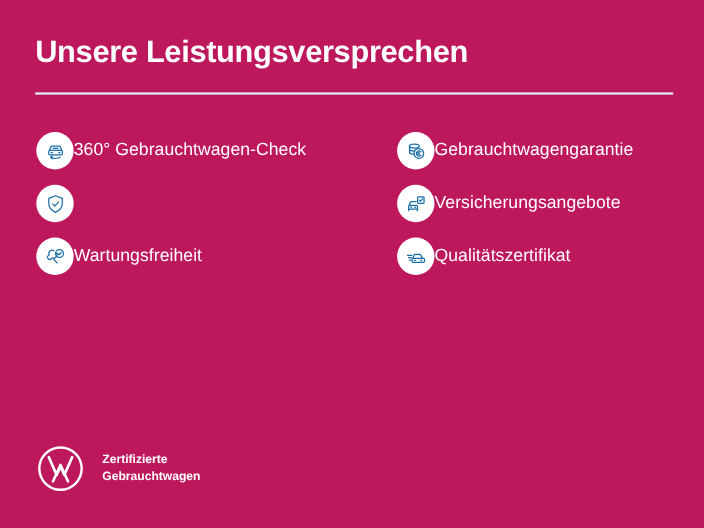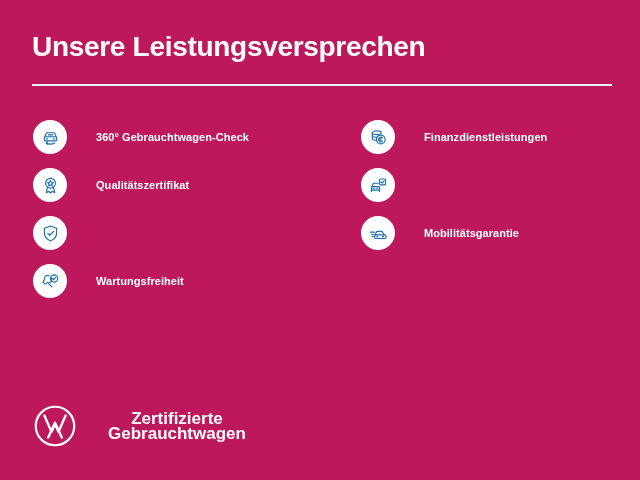--- a/index.html
+++ b/index.html
@@ -67,48 +67,47 @@
     display: flex;
     align-items: center;
     justify-content: center;
   }
   .icon-badge svg {
     width: 21px;
     height: 21px;
     display: block;
   }
   .promise-label {
-    margin-left: 29px;
-    font-size: 11px;
-    font-weight: bold;
+    margin-left: 0;
+    font-size: 16px;
+    font-weight: normal;
     color: #ffffff;
     letter-spacing: 0.05px;
     white-space: nowrap;
   }
 
   .brand {
     position: absolute;
     left: 33px;
     top: 404px;
     display: flex;
     align-items: center;
   }
   .vw-logo {
     width: 44px;
     height: 44px;
     min-width: 44px;
   }
   .brand-text {
-    margin-left: 31px;
-    font-size: 17px;
+    margin-left: 16px;
+    font-size: 11px;
     font-weight: bold;
     color: #ffffff;
     line-height: 15px;
     white-space: nowrap;
-    text-align: center;
   }
 </style>
 </head>
 <body>
 
 <div class="page">
 
   <div class="headline">Unsere Leistungsversprechen</div>
 
   <div class="divider"></div>
@@ -125,30 +124,20 @@
             <line x1="7.4" y1="13.5" x2="8.7" y2="13.5"></line>
             <line x1="15.3" y1="13.5" x2="16.6" y2="13.5"></line>
             <line x1="9.4" y1="9" x2="14.6" y2="9"></line>
             <path d="M7.2 18.3 A6.4 3 0 0 0 16.8 18.3"></path>
             <polyline points="8.6,16.6 7.0,18.4 8.8,19.8"></polyline>
           </svg>
         </span>
         <span class="promise-label">360° Gebrauchtwagen-Check</span>
       </div>
 
-      <div class="promise-row">
-        <span class="icon-badge">
-          <svg viewBox="0 0 24 24" fill="none" stroke="#1b6ea8" stroke-width="1.3" stroke-linecap="round" stroke-linejoin="round">
-            <circle cx="12" cy="9.4" r="5.6"></circle>
-            <polygon points="12,6.2 13,8.3 15.3,8.6 13.6,10.2 14.1,12.4 12,11.3 9.9,12.4 10.4,10.2 8.7,8.6 11,8.3"></polygon>
-            <path d="M8.6 14.2 L7.2 20.2 L10 18.7 L12 20.6 L14 18.7 L16.8 20.2 L15.4 14.2"></path>
-          </svg>
-        </span>
-        <span class="promise-label">Qualitätszertifikat</span>
-      </div>
 
       <div class="promise-row">
         <span class="icon-badge">
           <svg viewBox="0 0 24 24" fill="none" stroke="#1b6ea8" stroke-width="1.3" stroke-linecap="round" stroke-linejoin="round">
             <path d="M12 3.4 L19 6.1 v5.4 c0 4.4 -3 7.3 -7 9.1 c-4 -1.8 -7 -4.7 -7 -9.1 V6.1 Z"></path>
             <polyline points="8.9,11.8 11.2,14.1 15.4,9.7"></polyline>
           </svg>
         </span>
       </div>
 
@@ -174,52 +163,53 @@
           <svg viewBox="0 0 24 24" fill="none" stroke="#1b6ea8" stroke-width="1.3" stroke-linecap="round" stroke-linejoin="round">
             <ellipse cx="10" cy="6.6" rx="5.1" ry="2.1"></ellipse>
             <path d="M4.9 6.6 v3.1 c0 1.1 2.3 2.1 5.1 2.1"></path>
             <path d="M4.9 9.9 v3.1 c0 1.1 2.3 2.1 5.1 2.1"></path>
             <circle cx="14.6" cy="14.3" r="5"></circle>
             <path d="M16.6 12.5 a2.6 2.6 0 1 0 0 3.7"></path>
             <line x1="12.3" y1="13.6" x2="15.2" y2="13.6"></line>
             <line x1="12.3" y1="15.1" x2="15.2" y2="15.1"></line>
           </svg>
         </span>
-        <span class="promise-label">Finanzdienstleistungen</span>
+        <span class="promise-label">Gebrauchtwagengarantie</span>
       </div>
 
       <div class="promise-row">
         <span class="icon-badge">
           <svg viewBox="0 0 24 24" fill="none" stroke="#1b6ea8" stroke-width="1.3" stroke-linecap="round" stroke-linejoin="round">
             <path d="M4.6 13.3 L5.8 10.3 A1.4 1.4 0 0 1 7.1 9.4 h4.6"></path>
             <rect x="4" y="13.3" width="9.2" height="4" rx="1"></rect>
             <line x1="6.1" y1="15.3" x2="7.1" y2="15.3"></line>
             <line x1="10.2" y1="15.3" x2="11.2" y2="15.3"></line>
             <rect x="13.3" y="4.6" width="6.7" height="6.7" rx="0.9"></rect>
             <polyline points="15,7.9 16.3,9.2 18.4,6.6"></polyline>
             <line x1="4" y1="17.3" x2="4" y2="18.9"></line>
             <line x1="13.2" y1="17.3" x2="13.2" y2="18.9"></line>
           </svg>
         </span>
+        <span class="promise-label">Versicherungsangebote</span>
       </div>
 
 
       <div class="promise-row">
         <span class="icon-badge">
           <svg viewBox="0 0 24 24" fill="none" stroke="#1b6ea8" stroke-width="1.3" stroke-linecap="round" stroke-linejoin="round">
             <path d="M8.2 13.6 L9.6 10.4 A1.4 1.4 0 0 1 10.9 9.5 h4.4 a1.4 1.4 0 0 1 1.2 0.7 l1.9 3.4"></path>
             <path d="M7.6 13.6 h11.8 a1.1 1.1 0 0 1 1.1 1.1 v2 a1 1 0 0 1 -1 1 H8.6 a1 1 0 0 1 -1 -1 Z"></path>
             <line x1="10" y1="15.6" x2="11.1" y2="15.6"></line>
             <line x1="16.6" y1="15.6" x2="17.7" y2="15.6"></line>
             <line x1="2.8" y1="10.4" x2="7.5" y2="10.4"></line>
             <line x1="3.8" y1="12.8" x2="6.6" y2="12.8"></line>
             <line x1="4.6" y1="15.4" x2="6.1" y2="15.4"></line>
           </svg>
         </span>
-        <span class="promise-label">Mobilitätsgarantie</span>
+        <span class="promise-label">Qualitätszertifikat</span>
       </div>
 
 
     </div>
   </div>
 
   <div class="brand">
     <span class="vw-logo">
       <svg viewBox="0 0 48 48" fill="none" stroke="#ffffff" stroke-width="2.4" stroke-linecap="round" stroke-linejoin="round">
         <circle cx="24" cy="24" r="21"></circle>

